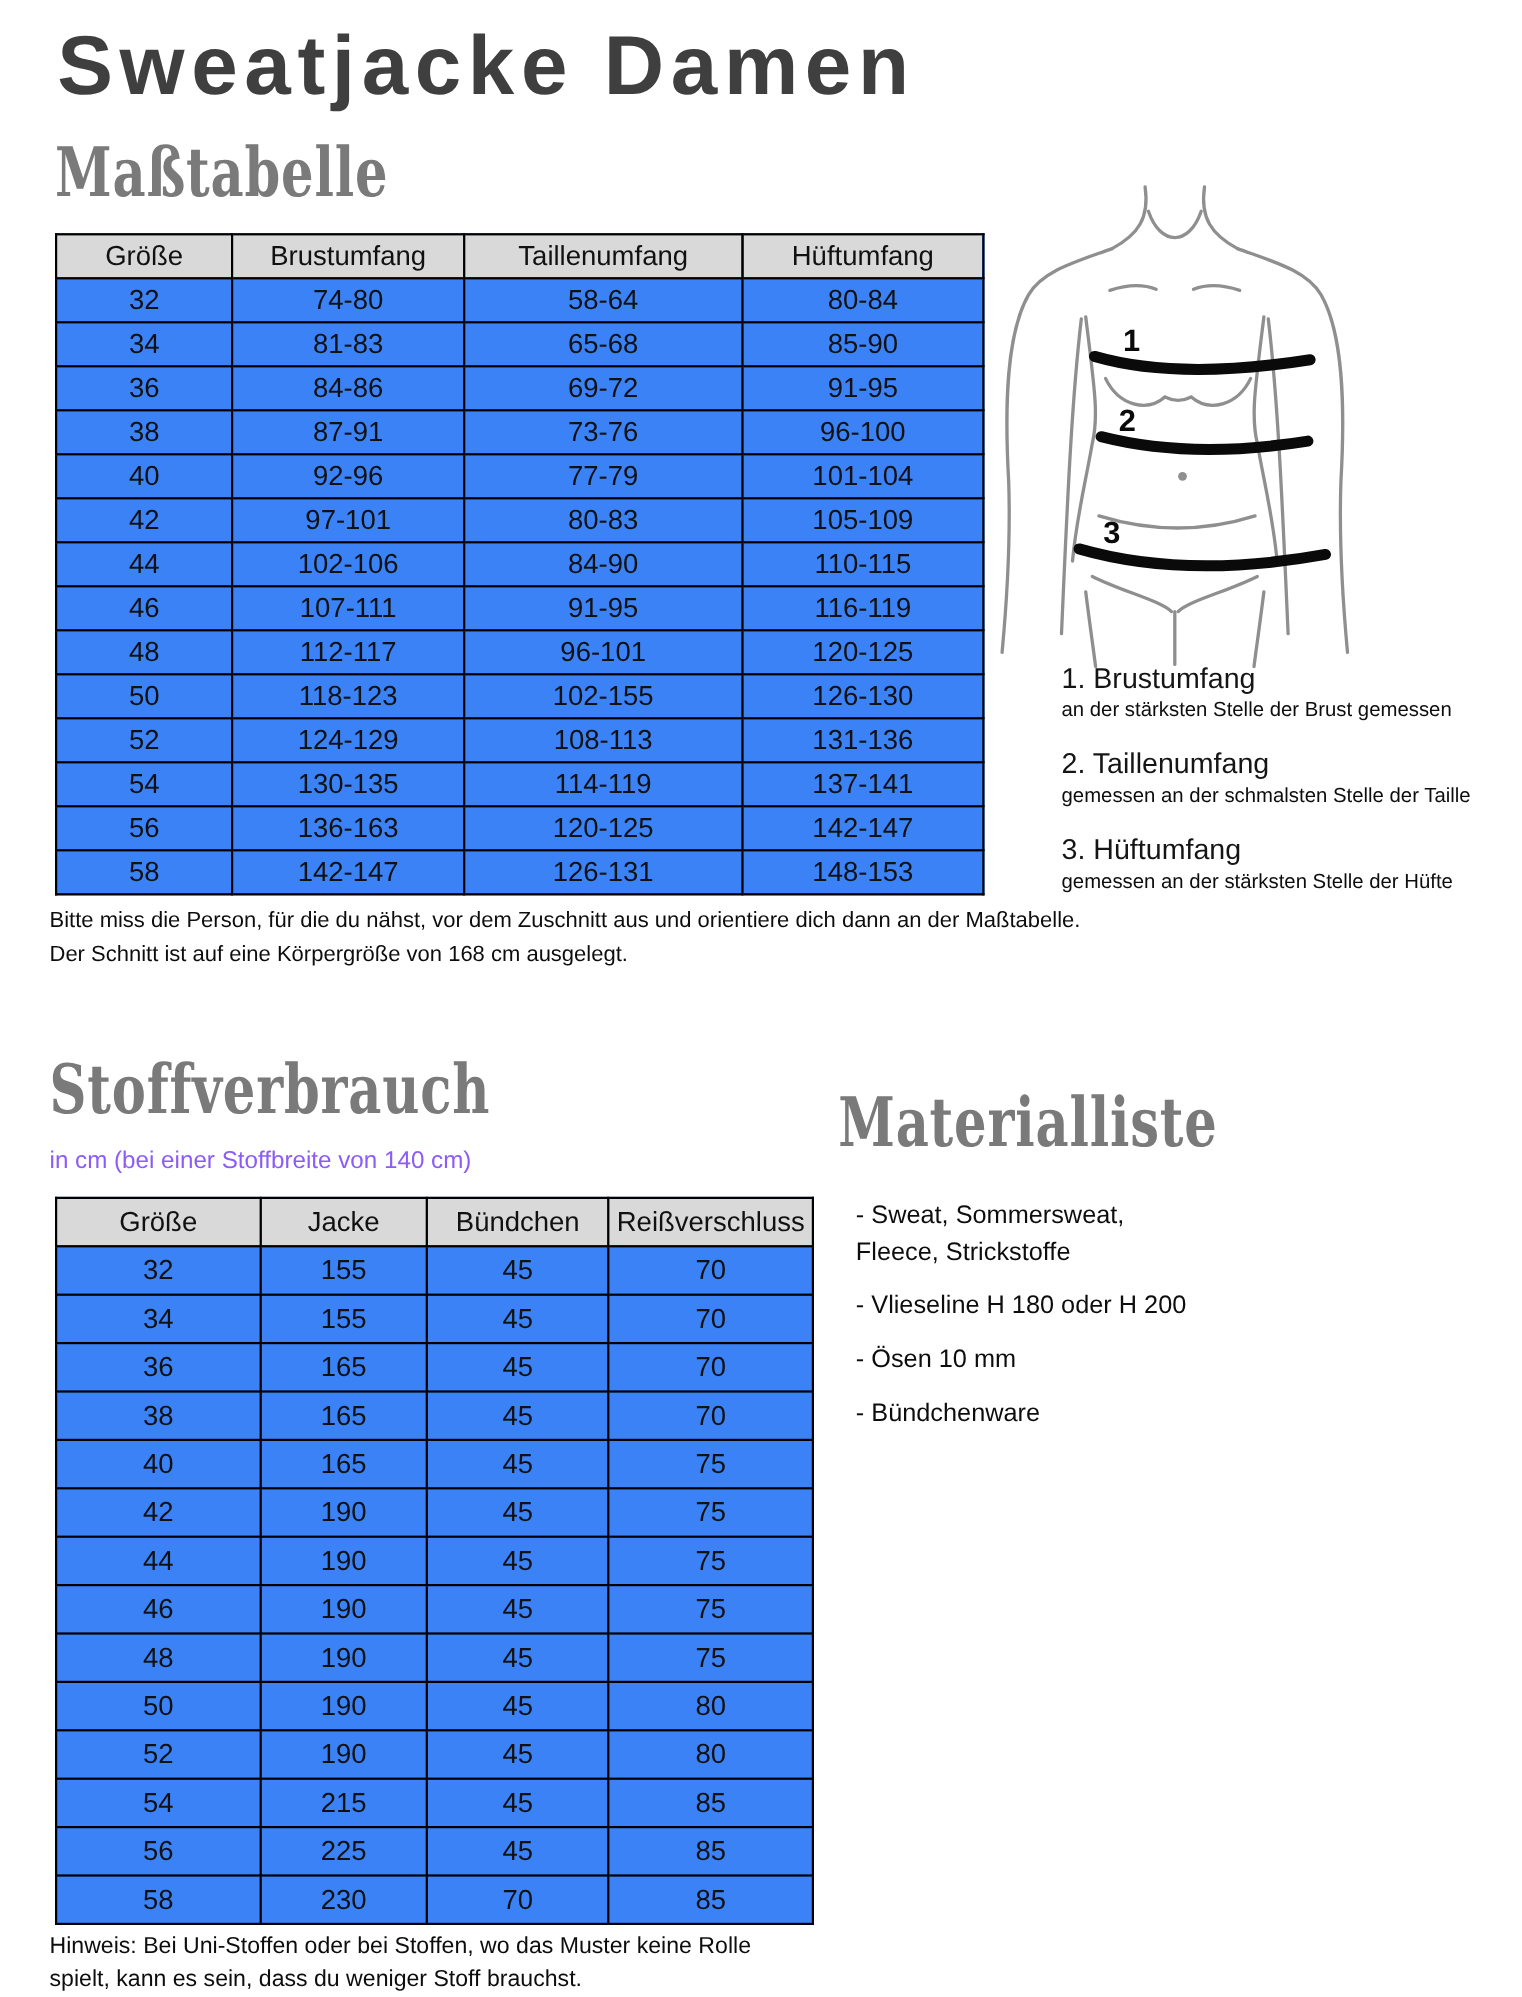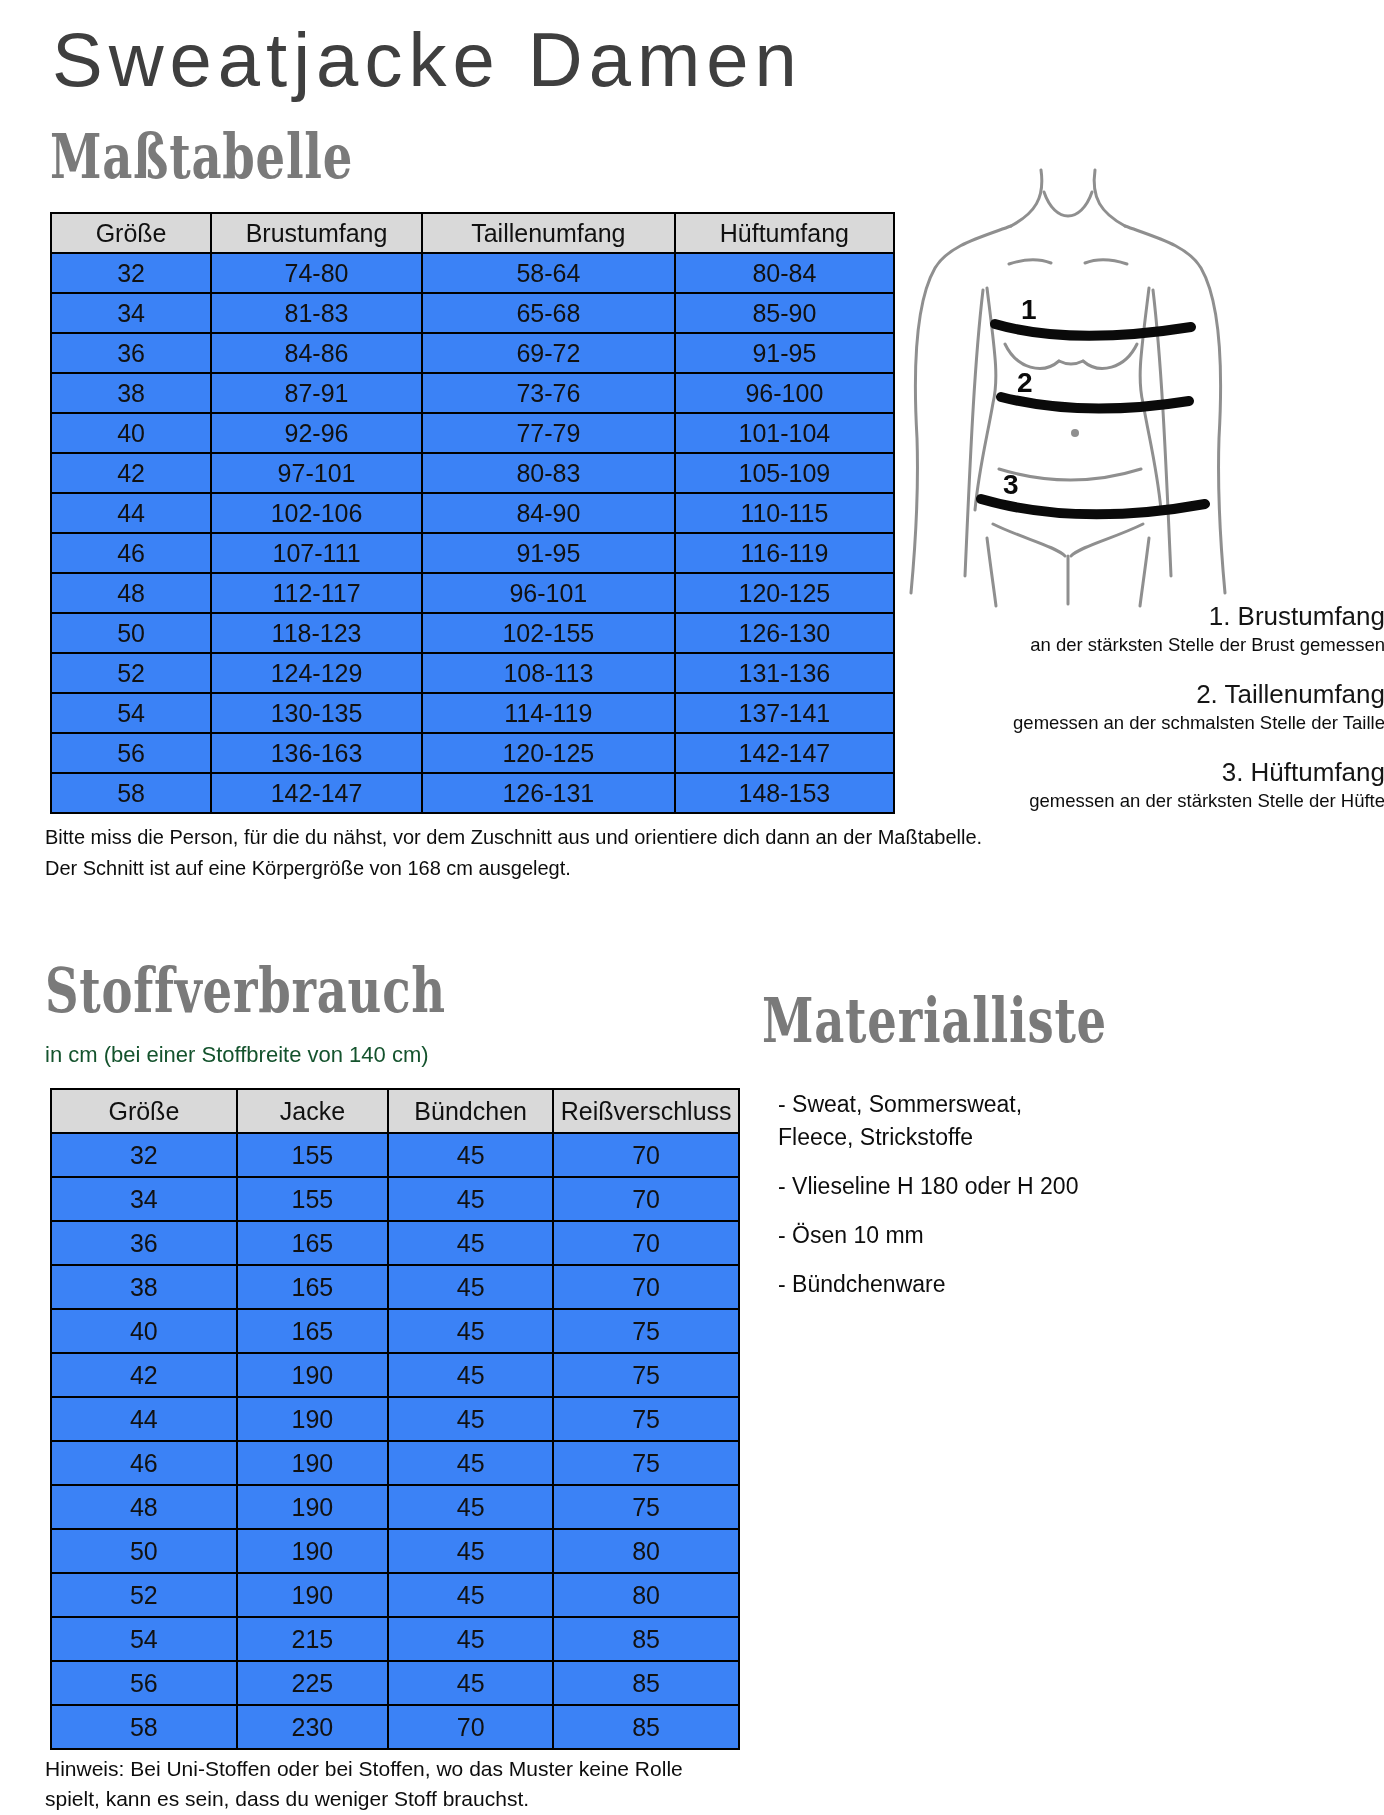--- a/index.html
+++ b/index.html
@@ -1,49 +1,49 @@
 <!DOCTYPE html>
 <html><head>
 <meta charset="utf-8">
 <style>
   html,body{margin:0;padding:0;background:#ffffff;}
   body{width:1384px;height:1815px;position:relative;overflow:hidden;
        font-family:"Liberation Sans",sans-serif;color:#111;}
   .abs{position:absolute;}
 
   
-  .page-title{left:52px;top:16px;font-size:76px;font-weight:400;color:#3f3f3f;
+  .page-title{left:52px;top:16px;font-size:76px;font-weight:700;color:#3f3f3f;
               letter-spacing:6px;white-space:nowrap;}
 
   
   .sec-heading{font-family:"DejaVu Serif",serif;font-weight:700;color:#7a7a7a;
                font-size:62px;line-height:1;letter-spacing:1px;white-space:nowrap;
                transform:scaleX(0.75);transform-origin:left top;}
   .h-mass{left:50px;top:126px;}
   .h-stoff{left:45px;top:960px;}
   .h-material{left:762px;top:990px;}
-  .sub-stoff{left:45px;top:1042px;font-size:22px;color:#14532d;}
+  .sub-stoff{left:45px;top:1042px;font-size:22px;color:#8b5cf6;}
 
   
   table{border-collapse:collapse;table-layout:fixed;background:#3b82f6;}
   th,td{border:2px solid #000;text-align:center;vertical-align:middle;
         font-size:25px;font-weight:400;padding:0;overflow:hidden;}
   th{background:#d9d9d9;}
   #size-table{left:50px;top:212px;width:845px;}
   #size-table th{height:38px;}
   #size-table td{height:38px;}
   #fabric-table{left:50px;top:1088px;width:690px;}
   #fabric-table th{height:42px;}
   #fabric-table td{height:42px;}
 
   
   .size-note{left:45px;top:822px;width:1040px;font-size:20px;line-height:31px;color:#0d0d0d;}
 
   
-  .measure-guide{left:965px;top:600px;width:420px;text-align:right;}
+  .measure-guide{left:965px;top:600px;width:420px;}
   .measure-item{margin-bottom:21px;}
   .measure-title{font-size:26px;line-height:32px;color:#151515;}
   .measure-desc{font-size:18.5px;line-height:25px;color:#0d0d0d;}
 
   
   .materials{left:762px;top:1072px;width:345px;font-size:23px;line-height:33px;color:#0d0d0d;}
   .materials div{margin:16px;}
 
   
   .hint{left:45px;top:1754px;width:645px;font-size:21px;line-height:30px;color:#0d0d0d;}

